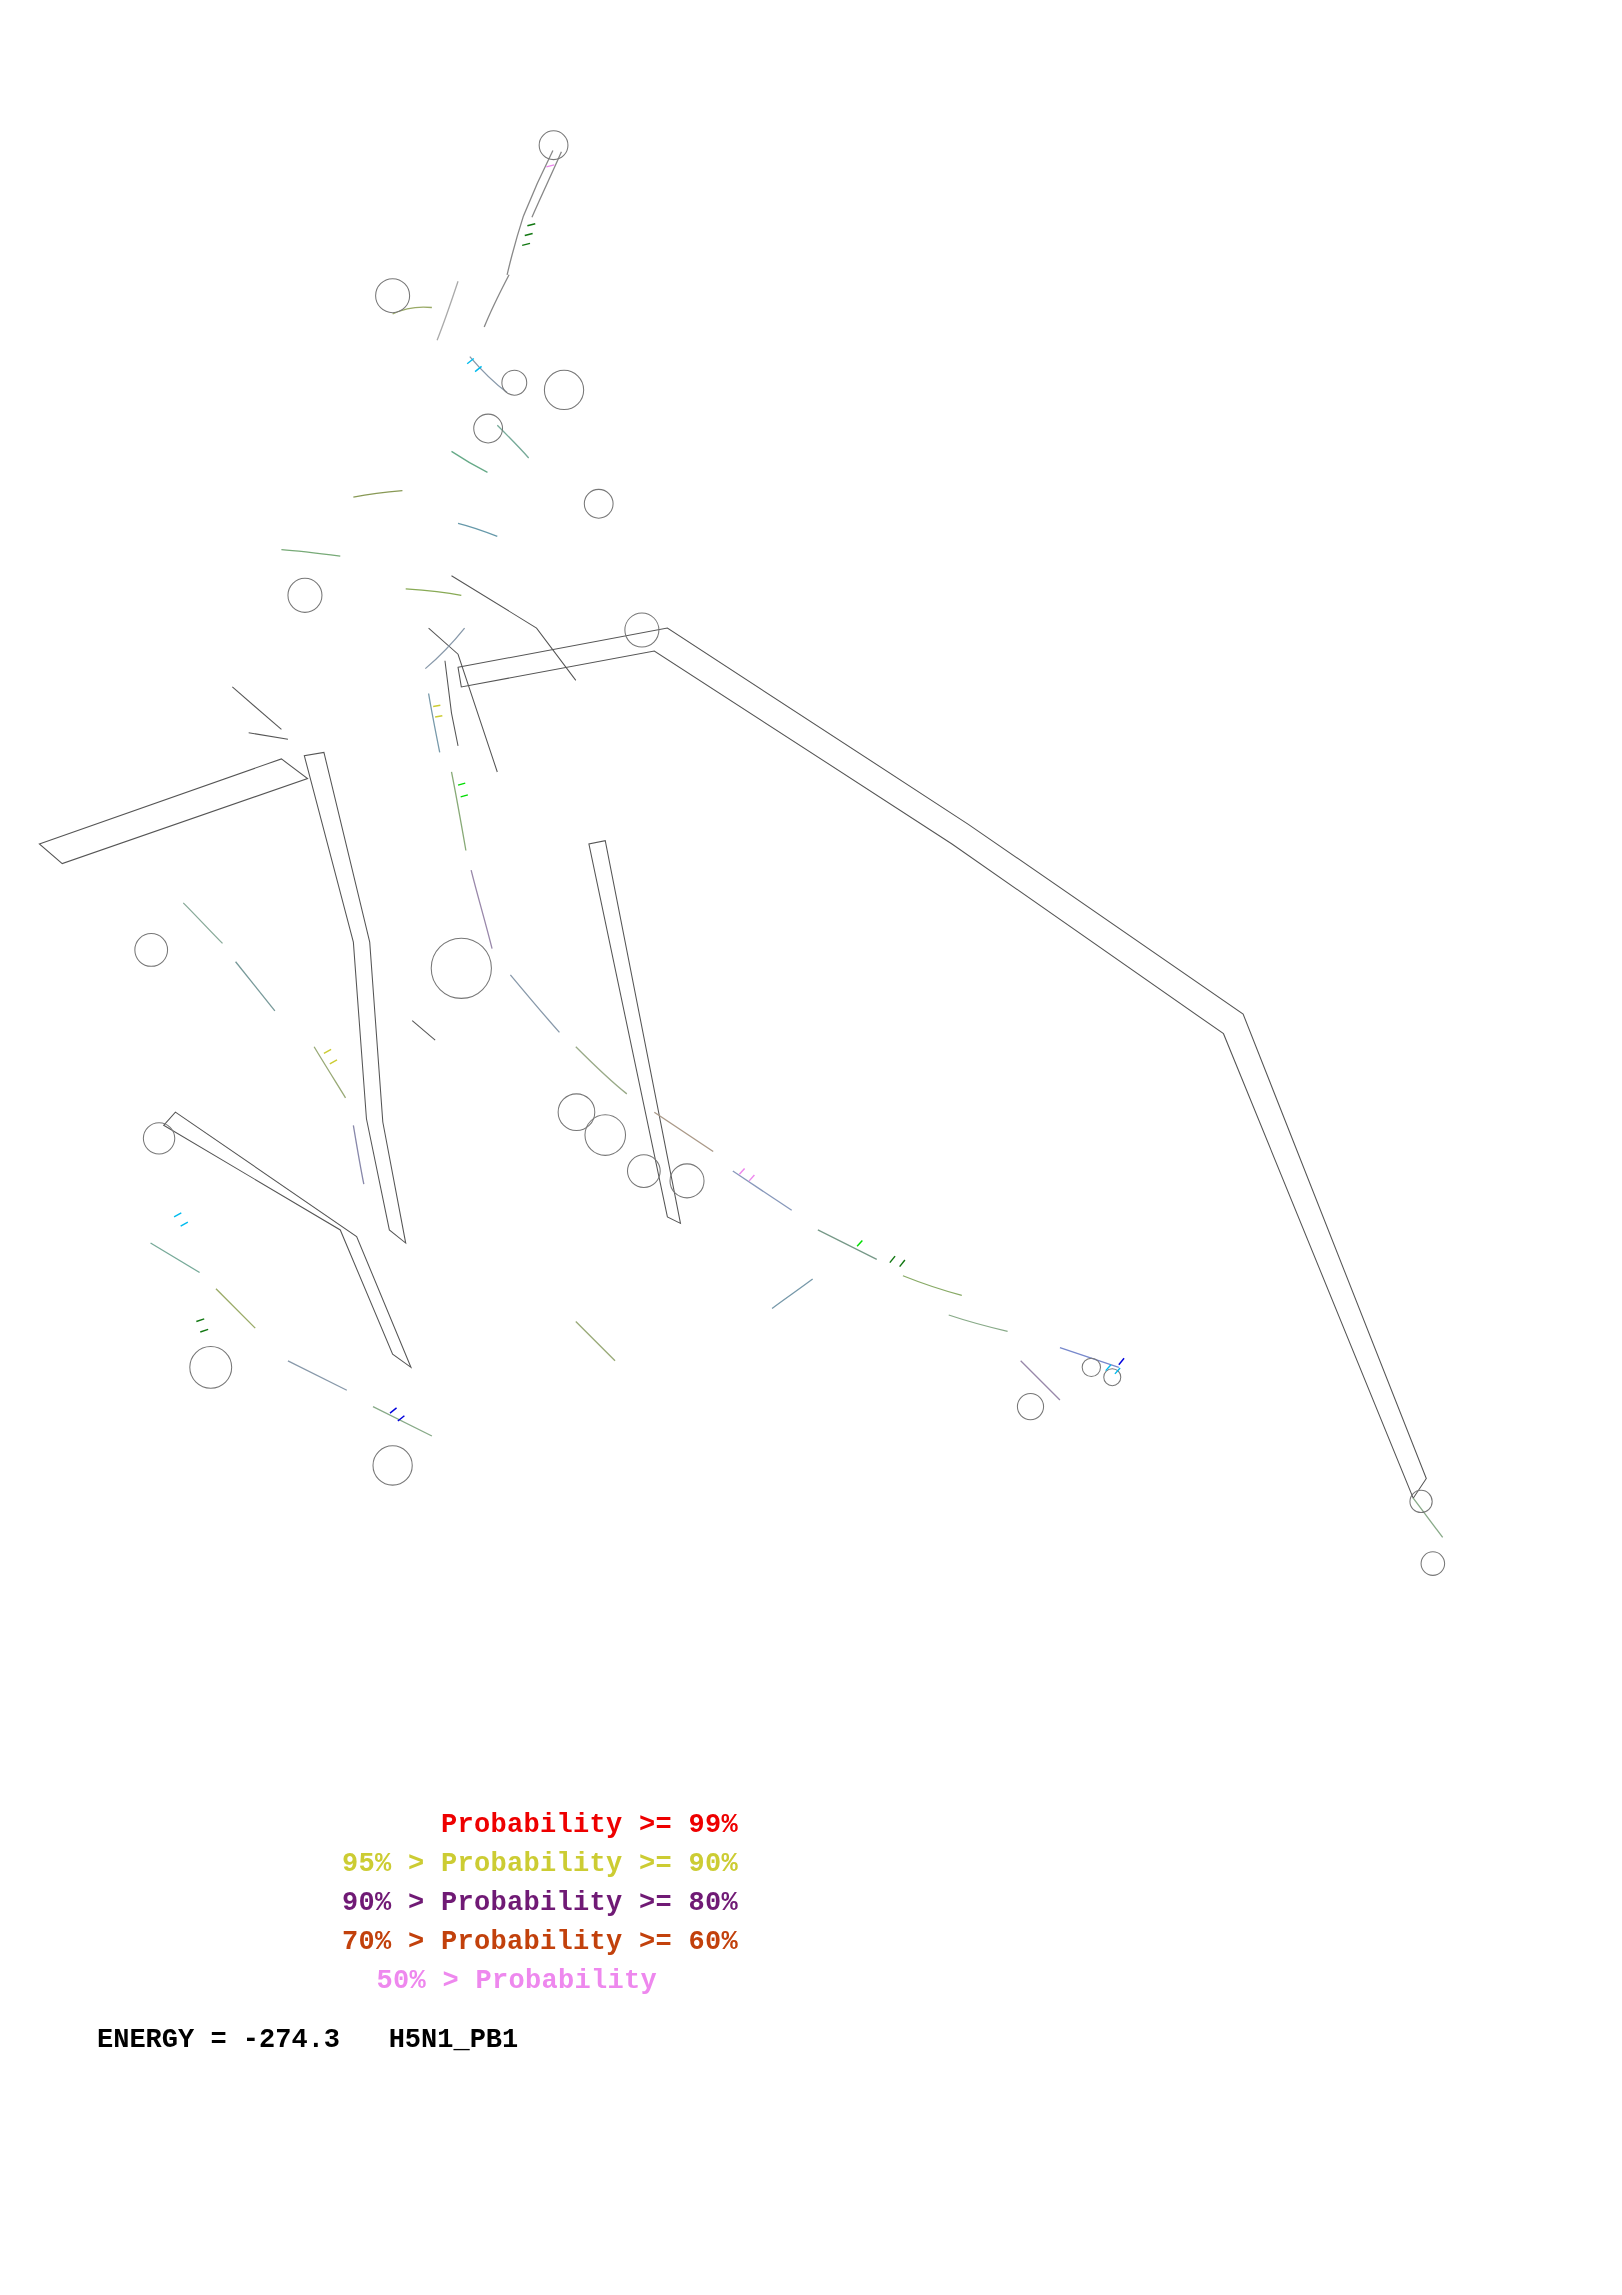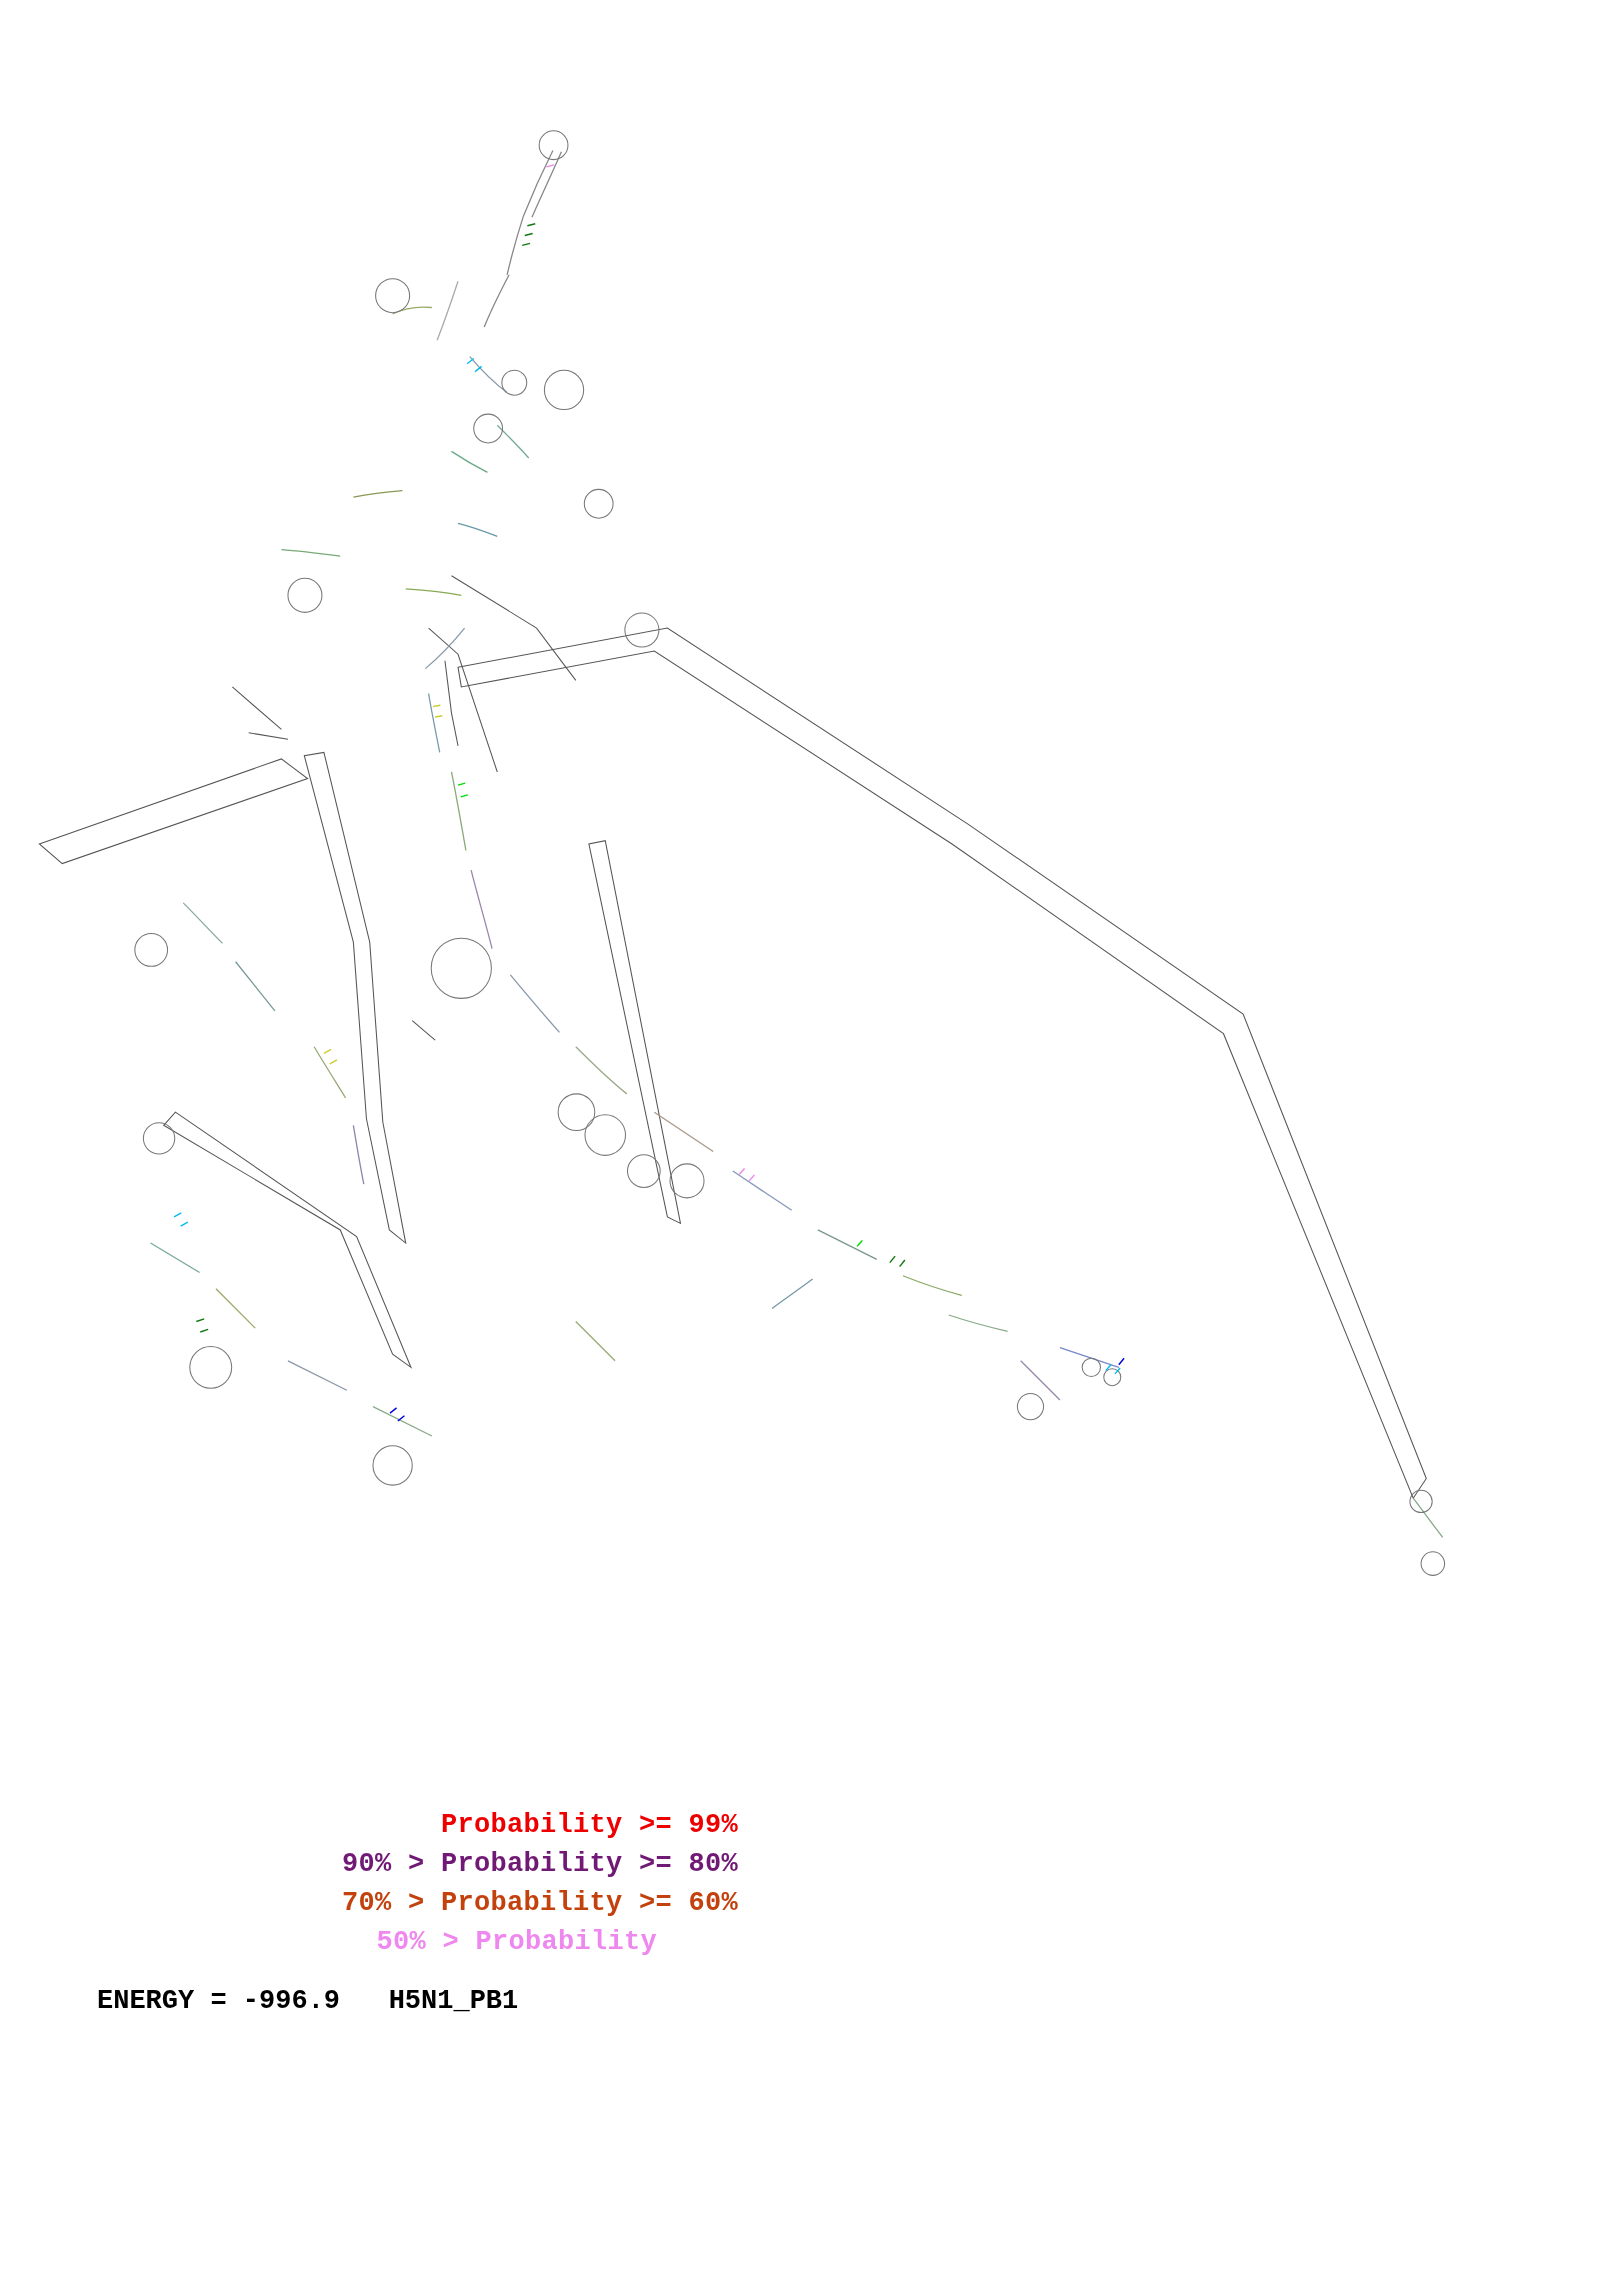--- a/index.html
+++ b/index.html
@@ -175,18 +175,19 @@
       <path d="M 700 1200 L 711 1197"></path>
       <path d="M 704 1218 L 715 1215"></path>
       <path d="M 1310 1905 L 1318 1896"></path>
     </g>
   </g>
 </svg>
 </div>
 
 <div id="legend">
   <div class="legend-row" style="color: rgb(238, 0, 0);"><span class="legend-block">Probability &gt;= 99%</span></div>
+  <div class="legend-row" style="color: rgb(204, 204, 51);"><span class="legend-block">95% &gt; Probability &gt;= 90%</span></div>
   <div class="legend-row" style="color: #701a75;"><span class="legend-block">90% &gt; Probability &gt;= 80%</span></div>
   <div class="legend-row" style="color: #c2410c;"><span class="legend-block">70% &gt; Probability &gt;= 60%</span></div>
   <div class="legend-row" style="color: rgb(238, 136, 238); padding-left: 16px;"><span class="legend-block">50% &gt; Probability</span></div>
-  <div class="energy-row">ENERGY = -996.9   H5N1_PB1</div>
+  <div class="energy-row">ENERGY = -274.3   H5N1_PB1</div>
 </div>
 
 
 </body></html>

